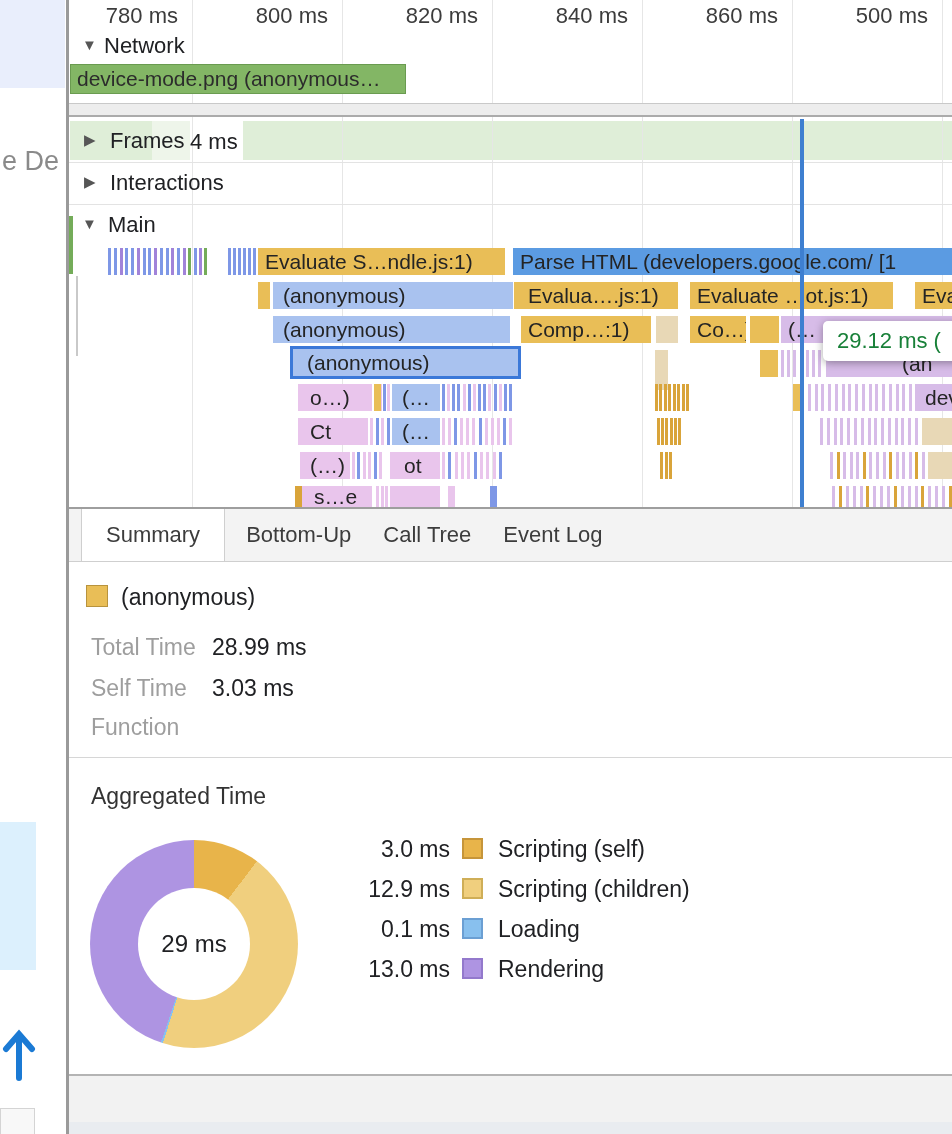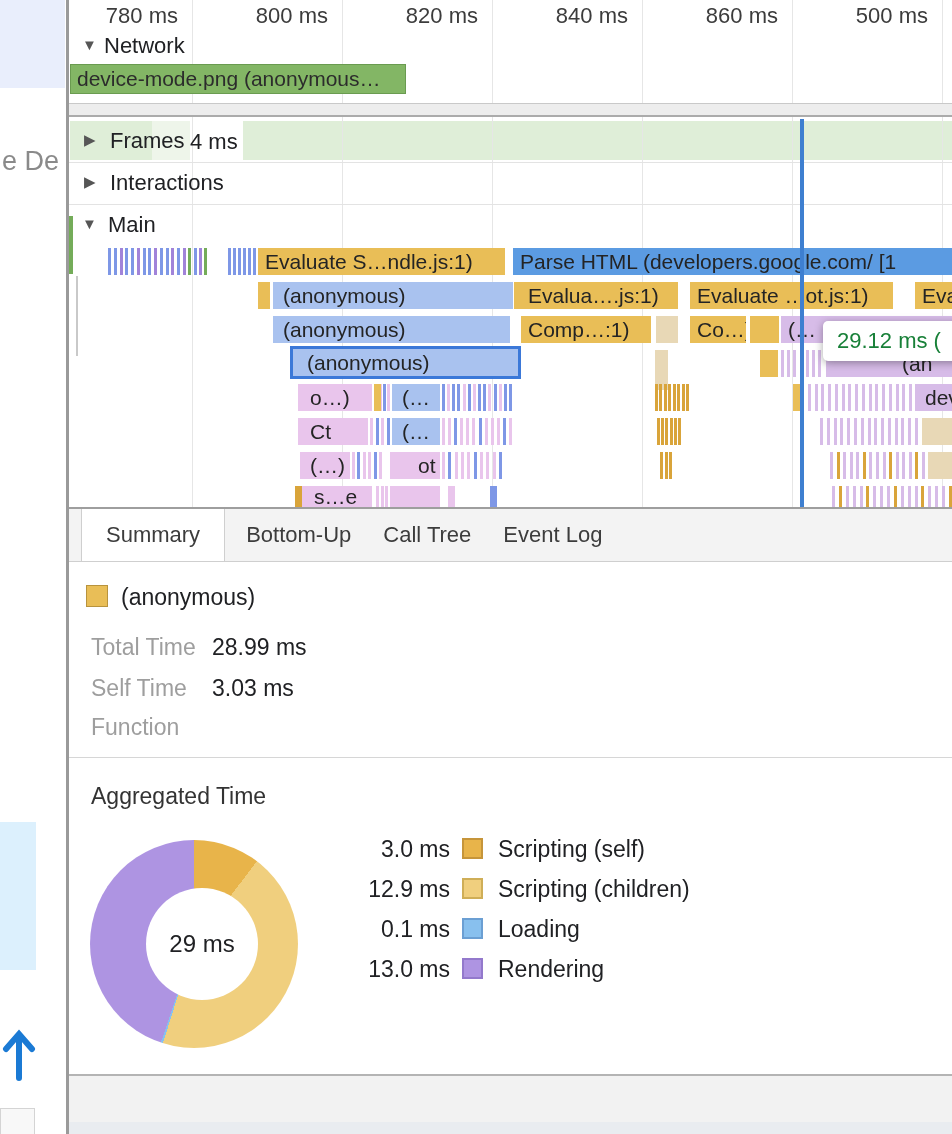--- a/index.html
+++ b/index.html
@@ -279,21 +279,21 @@
       <div class="abs stripe" style="left: 869px; top: 452px; width: 3px; height: 27px; background: rgb(215, 188, 232);"></div>
       <div class="abs stripe" style="left: 876px; top: 452px; width: 3px; height: 27px; background: rgb(215, 188, 232);"></div>
       <div class="abs stripe" style="left: 883px; top: 452px; width: 3px; height: 27px; background: rgb(215, 188, 232);"></div>
       <div class="abs stripe" style="left: 889px; top: 452px; width: 3px; height: 27px; background: rgb(217, 164, 58);"></div>
       <div class="abs stripe" style="left: 896px; top: 452px; width: 3px; height: 27px; background: rgb(215, 188, 232);"></div>
       <div class="abs stripe" style="left: 902px; top: 452px; width: 3px; height: 27px; background: rgb(215, 188, 232);"></div>
       <div class="abs stripe" style="left: 909px; top: 452px; width: 3px; height: 27px; background: rgb(215, 188, 232);"></div>
       <div class="abs stripe" style="left: 915px; top: 452px; width: 3px; height: 27px; background: rgb(217, 164, 58);"></div>
       <div class="abs stripe" style="left: 922px; top: 452px; width: 3px; height: 27px; background: rgb(215, 188, 232);"></div>
       <div class="abs bar" style="left: 300px; top: 452px; width: 50px; height: 27px; background: rgb(233, 197, 236); line-height: 27px; padding-left: 10px;">(…)</div>
-      <div class="abs bar" style="left: 390px; top: 452px; width: 50px; height: 27px; background: rgb(233, 197, 236); line-height: 27px; padding-left: 28px;">ot</div>
+      <div class="abs bar" style="left: 390px; top: 452px; width: 50px; height: 27px; background: rgb(233, 197, 236); line-height: 27px; padding-left: 14px;">ot</div>
       <div class="abs bar" style="left: 928px; top: 452px; width: 24px; height: 27px; background: rgb(232, 216, 182); line-height: 27px; padding-left: 7px;"></div>
       <div class="abs stripe" style="left: 376px; top: 486px; width: 3px; height: 21px; background: rgb(233, 197, 236);"></div>
       <div class="abs stripe" style="left: 381px; top: 486px; width: 3px; height: 21px; background: rgb(233, 197, 236);"></div>
       <div class="abs stripe" style="left: 385px; top: 486px; width: 3px; height: 21px; background: rgb(233, 197, 236);"></div>
       <div class="abs stripe" style="left: 832px; top: 486px; width: 3px; height: 21px; background: rgb(215, 188, 232);"></div>
       <div class="abs stripe" style="left: 839px; top: 486px; width: 3px; height: 21px; background: rgb(217, 164, 58);"></div>
       <div class="abs stripe" style="left: 846px; top: 486px; width: 3px; height: 21px; background: rgb(215, 188, 232);"></div>
       <div class="abs stripe" style="left: 853px; top: 486px; width: 3px; height: 21px; background: rgb(215, 188, 232);"></div>
       <div class="abs stripe" style="left: 860px; top: 486px; width: 3px; height: 21px; background: rgb(215, 188, 232);"></div>
       <div class="abs stripe" style="left: 866px; top: 486px; width: 3px; height: 21px; background: rgb(217, 164, 58);"></div>
@@ -329,21 +329,21 @@
   <span class="abs sum-title" style="left:121px;top:584px;">(anonymous)</span>
   <span class="abs sum-label" style="left:91px;top:634px;">Total Time</span>
   <span class="abs sum-value" style="left:212px;top:634px;">28.99 ms</span>
   <span class="abs sum-label" style="left:91px;top:675px;">Self Time</span>
   <span class="abs sum-value" style="left:212px;top:675px;">3.03 ms</span>
   <span class="abs sum-label" style="left:91px;top:714px;">Function</span>
 
   <div class="abs hline" style="left:69px;top:757px;width:883px;background:#d6d6d6;"></div>
   <span class="abs sec-title" style="left:91px;top:783px;">Aggregated Time</span>
   <div id="donut" class="abs donut" style="left: 90px; top: 840px; width: 208px; height: 208px; background: conic-gradient(rgb(232, 180, 74) 0deg, rgb(232, 180, 74) 37.24deg, rgb(240, 207, 126) 37.24deg, rgb(240, 207, 126) 197.38deg, rgb(136, 192, 238) 197.38deg, rgb(136, 192, 238) 198.62deg, rgb(174, 148, 226) 198.62deg, rgb(174, 148, 226) 360deg);">
-    <div class="abs donut-hole" style="left:56px;top:48px;width:112px;height:112px;">
+    <div class="abs donut-hole" style="left:48px;top:48px;width:112px;height:112px;">
       <span class="donut-center">29 ms</span>
     </div>
   </div>
   <div id="legend"></div>
 
   <div class="abs footer1" style="left:69px;top:1074px;width:883px;height:48px;"></div>
   <div class="abs footer2" style="left:69px;top:1122px;width:883px;height:12px;"></div>
 
 <div class="abs" style="left: 340px; top: 836px; width: 360px; height: 26px;">
       <div class="abs legend-value" style="left: 0px; top: 0px; width: 110px;">3.0 ms</div>

